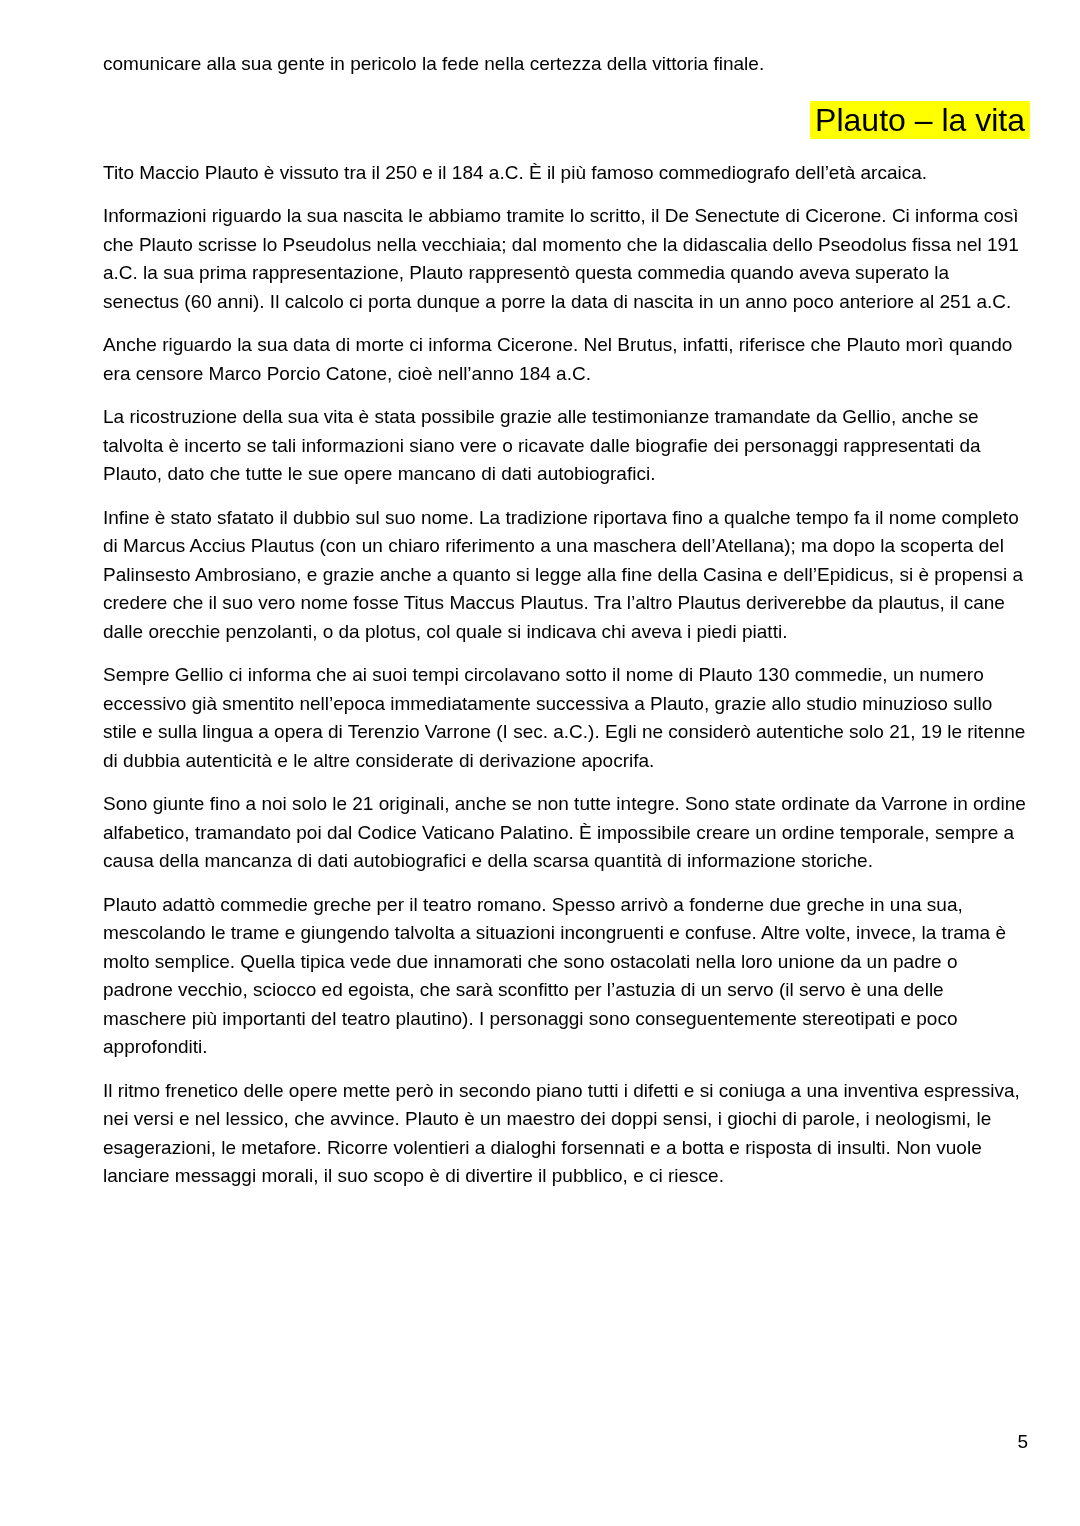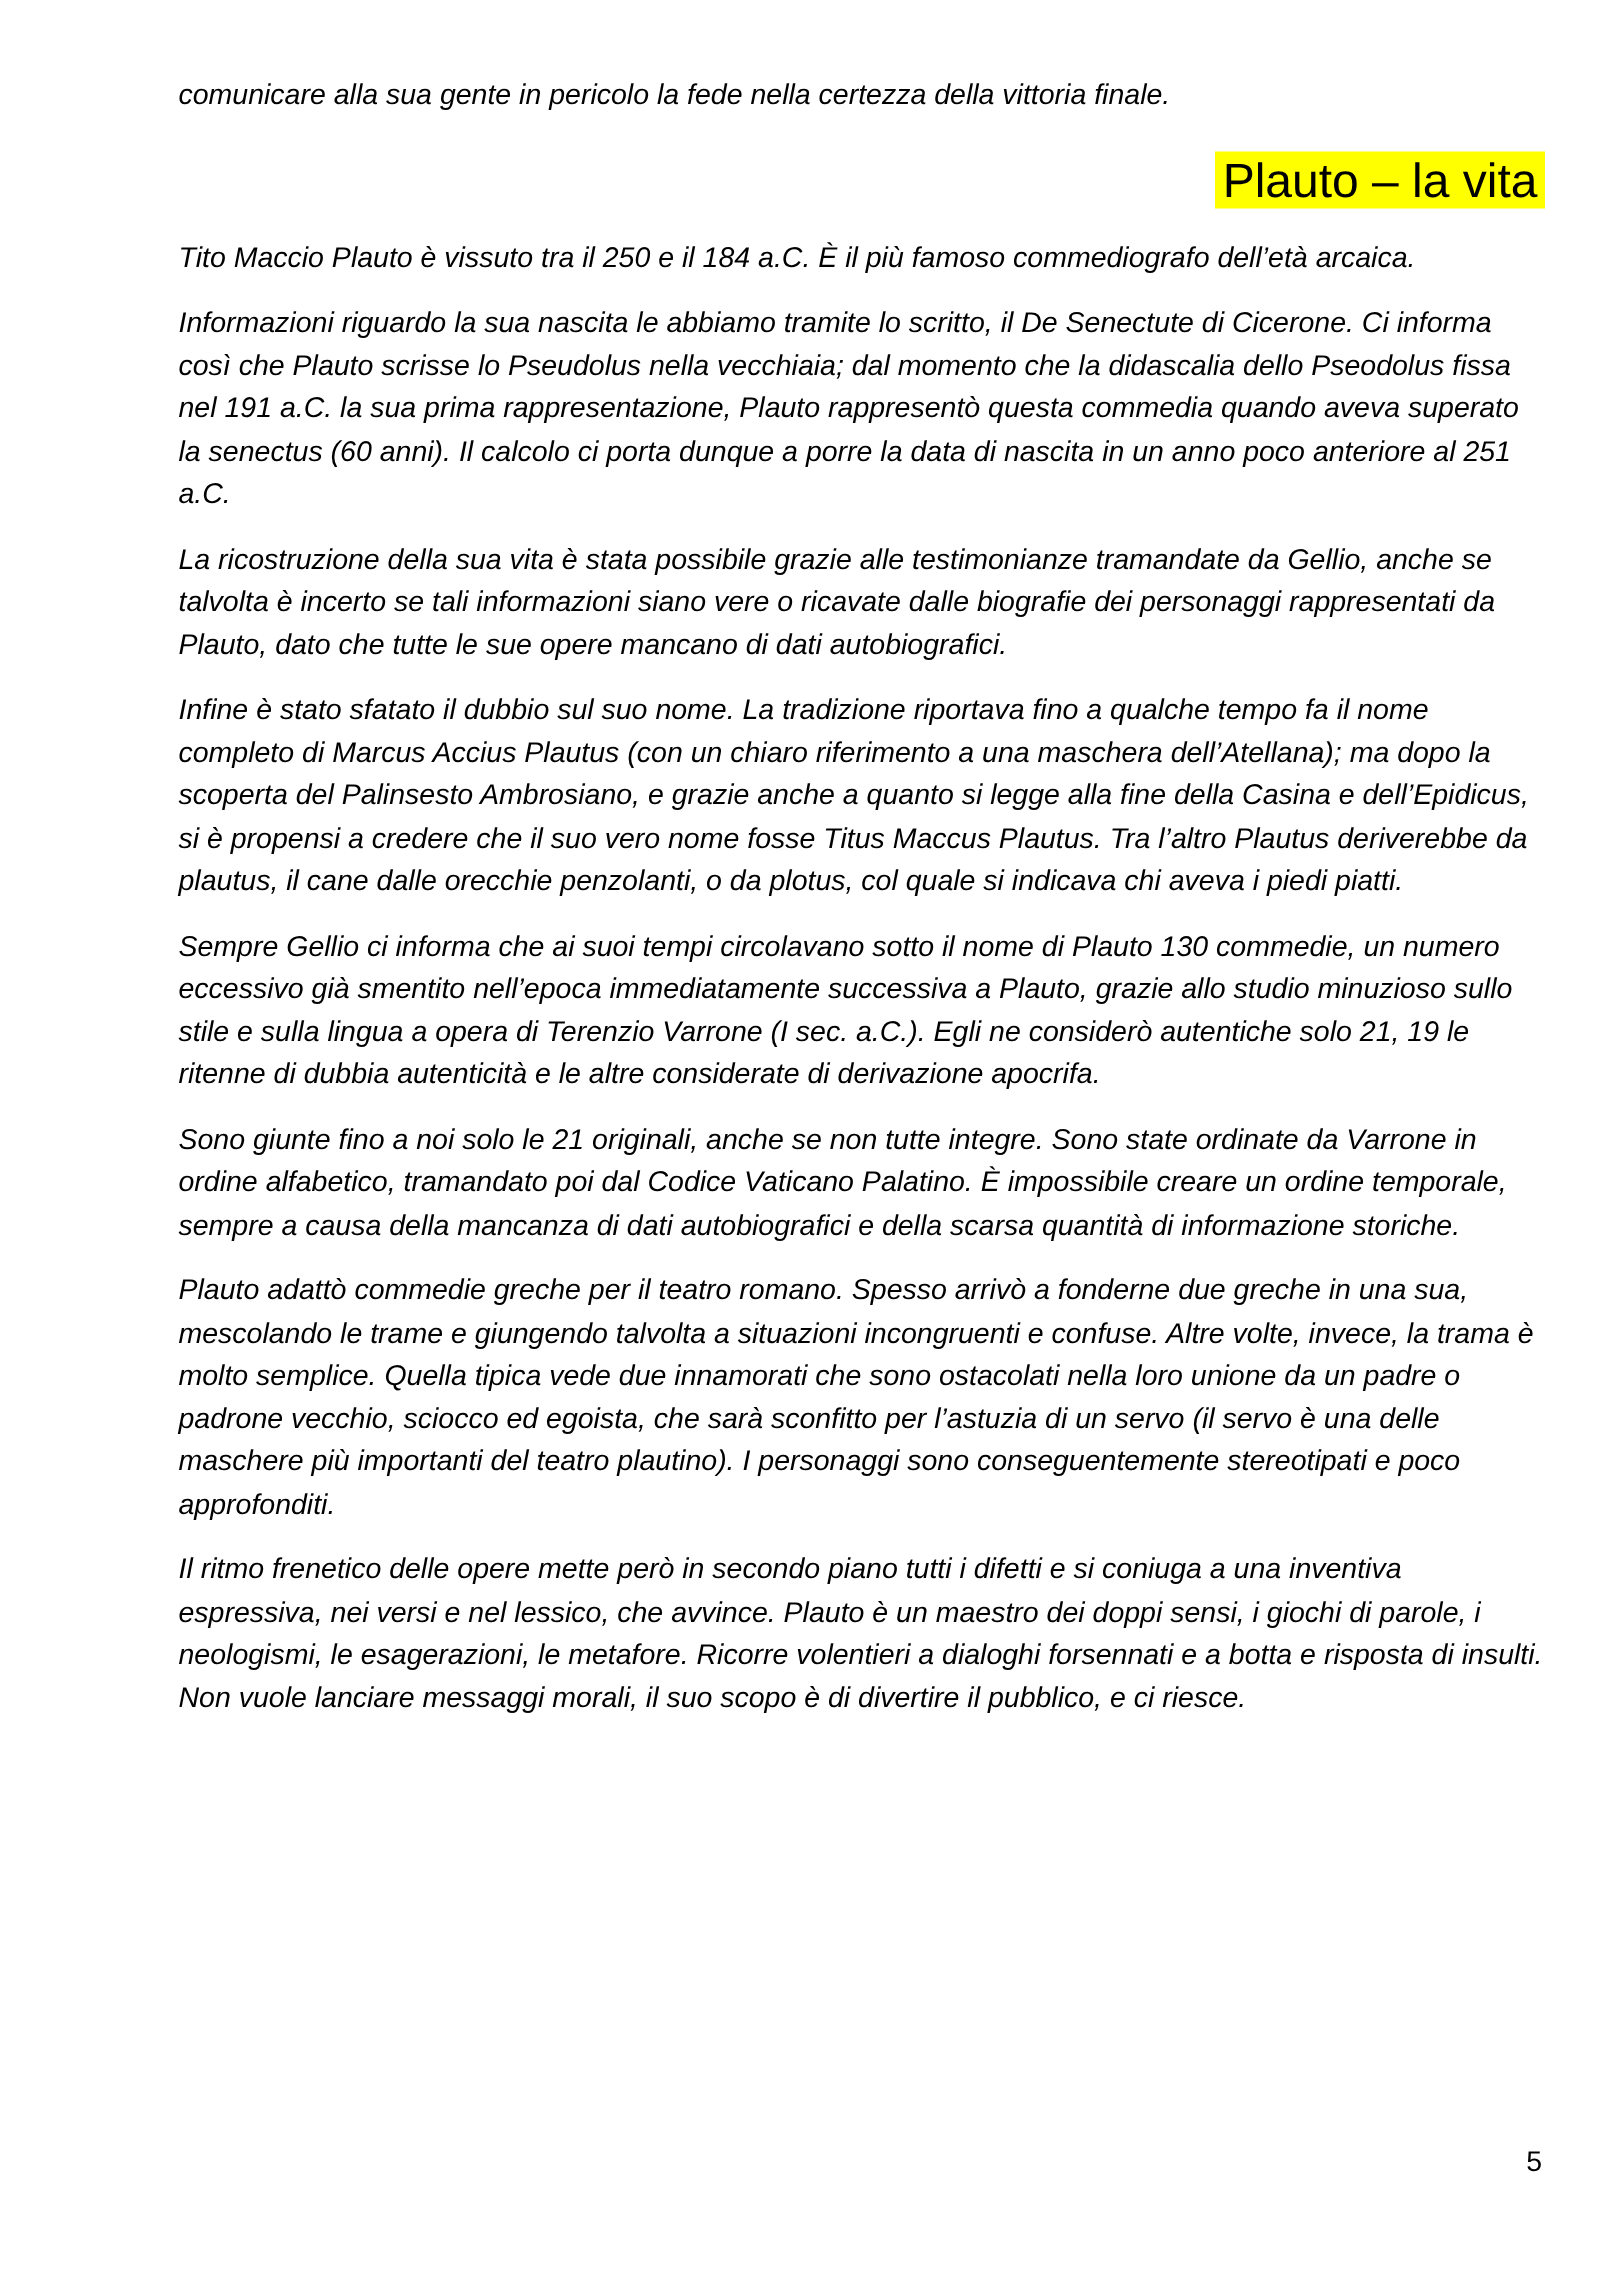--- a/index.html
+++ b/index.html
@@ -14,22 +14,21 @@
     box-sizing: border-box;
     background: var(--page-background, #ffffff);
     padding: 50px 50px 0 103px;
     font-family: "Liberation Sans", sans-serif;
     color: var(--text, #000000);
     overflow: hidden;
   }
   .body-par {
     font-size: 19px;
     line-height: 28.5px;
-    margin: 0 0 15px 16px;
-    font-style: italic;
+    margin: 0 0 15px 0;
   }
   .doc-title {
     text-align: right;
     font-weight: 400;
     font-size: 32px;
     line-height: 40px;
     margin: 21px 0 19px 0;
   }
   .highlight {
     background: var(--highlight, #ffff00);
@@ -55,20 +54,21 @@
 <body>
 
 <div class="page">
 
   <p class="body-par">comunicare alla sua gente in pericolo la fede nella certezza della vittoria finale.</p>
 
   <h1 class="doc-title"><span class="highlight">Plauto – la vita</span></h1>
 
   <p class="body-par">Tito Maccio Plauto è vissuto tra il 250 e il 184 a.C. È il più famoso commediografo dell’età arcaica.</p>
   <p class="body-par">Informazioni riguardo la sua nascita le abbiamo tramite lo scritto, il De Senectute di Cicerone. Ci informa così che Plauto scrisse lo Pseudolus nella vecchiaia; dal momento che la didascalia dello Pseodolus fissa nel 191 a.C. la sua prima rappresentazione, Plauto rappresentò questa commedia quando aveva superato la senectus (60 anni). Il calcolo ci porta dunque a porre la data di nascita in un anno poco anteriore al 251 a.C.</p>
+  <p class="body-par">Anche riguardo la sua data di morte ci informa Cicerone. Nel Brutus, infatti, riferisce che Plauto morì quando era censore Marco Porcio Catone, cioè nell’anno 184 a.C.</p>
   <p class="body-par">La ricostruzione della sua vita è stata possibile grazie alle testimonianze tramandate da Gellio, anche se talvolta è incerto se tali informazioni siano vere o ricavate dalle biografie dei personaggi rappresentati da Plauto, dato che tutte le sue opere mancano di dati autobiografici.</p>
   <p class="body-par">Infine è stato sfatato il dubbio sul suo nome. La tradizione riportava fino a qualche tempo fa il nome completo di Marcus Accius Plautus (con un chiaro riferimento a una maschera dell’Atellana); ma dopo la scoperta del Palinsesto Ambrosiano, e grazie anche a quanto si legge alla fine della Casina e dell’Epidicus, si è propensi a credere che il suo vero nome fosse Titus Maccus Plautus. Tra l’altro Plautus deriverebbe da plautus, il cane dalle orecchie penzolanti, o da plotus, col quale si indicava chi aveva i piedi piatti.</p>
 
 
   <p class="body-par">Sempre Gellio ci informa che ai suoi tempi circolavano sotto il nome di Plauto 130 commedie, un numero eccessivo già smentito nell’epoca immediatamente successiva a Plauto, grazie allo studio minuzioso sullo stile e sulla lingua a opera di Terenzio Varrone (I sec. a.C.). Egli ne considerò autentiche solo 21, 19 le ritenne di dubbia autenticità e le altre considerate di derivazione apocrifa.</p>
   <p class="body-par">Sono giunte fino a noi solo le 21 originali, anche se non tutte integre. Sono state ordinate da Varrone in ordine alfabetico, tramandato poi dal Codice Vaticano Palatino. È impossibile creare un ordine temporale, sempre a causa della mancanza di dati autobiografici e della scarsa quantità di informazione storiche.</p>
   <p class="body-par">Plauto adattò commedie greche per il teatro romano. Spesso arrivò a fonderne due greche in una sua, mescolando le trame e giungendo talvolta a situazioni incongruenti e confuse. Altre volte, invece, la trama è molto semplice. Quella tipica vede due innamorati che sono ostacolati nella loro unione da un padre o padrone vecchio, sciocco ed egoista, che sarà sconfitto per l’astuzia di un servo (il servo è una delle maschere più importanti del teatro plautino). I personaggi sono conseguentemente stereotipati e poco approfonditi.</p>
   <p class="body-par">Il ritmo frenetico delle opere mette però in secondo piano tutti i difetti e si coniuga a una inventiva espressiva, nei versi e nel lessico, che avvince. Plauto è un maestro dei doppi sensi, i giochi di parole, i neologismi, le esagerazioni, le metafore. Ricorre volentieri a dialoghi forsennati e a botta e risposta di insulti. Non vuole lanciare messaggi morali, il suo scopo è di divertire il pubblico, e ci riesce.</p>
 
   <div class="page-number">5</div>

